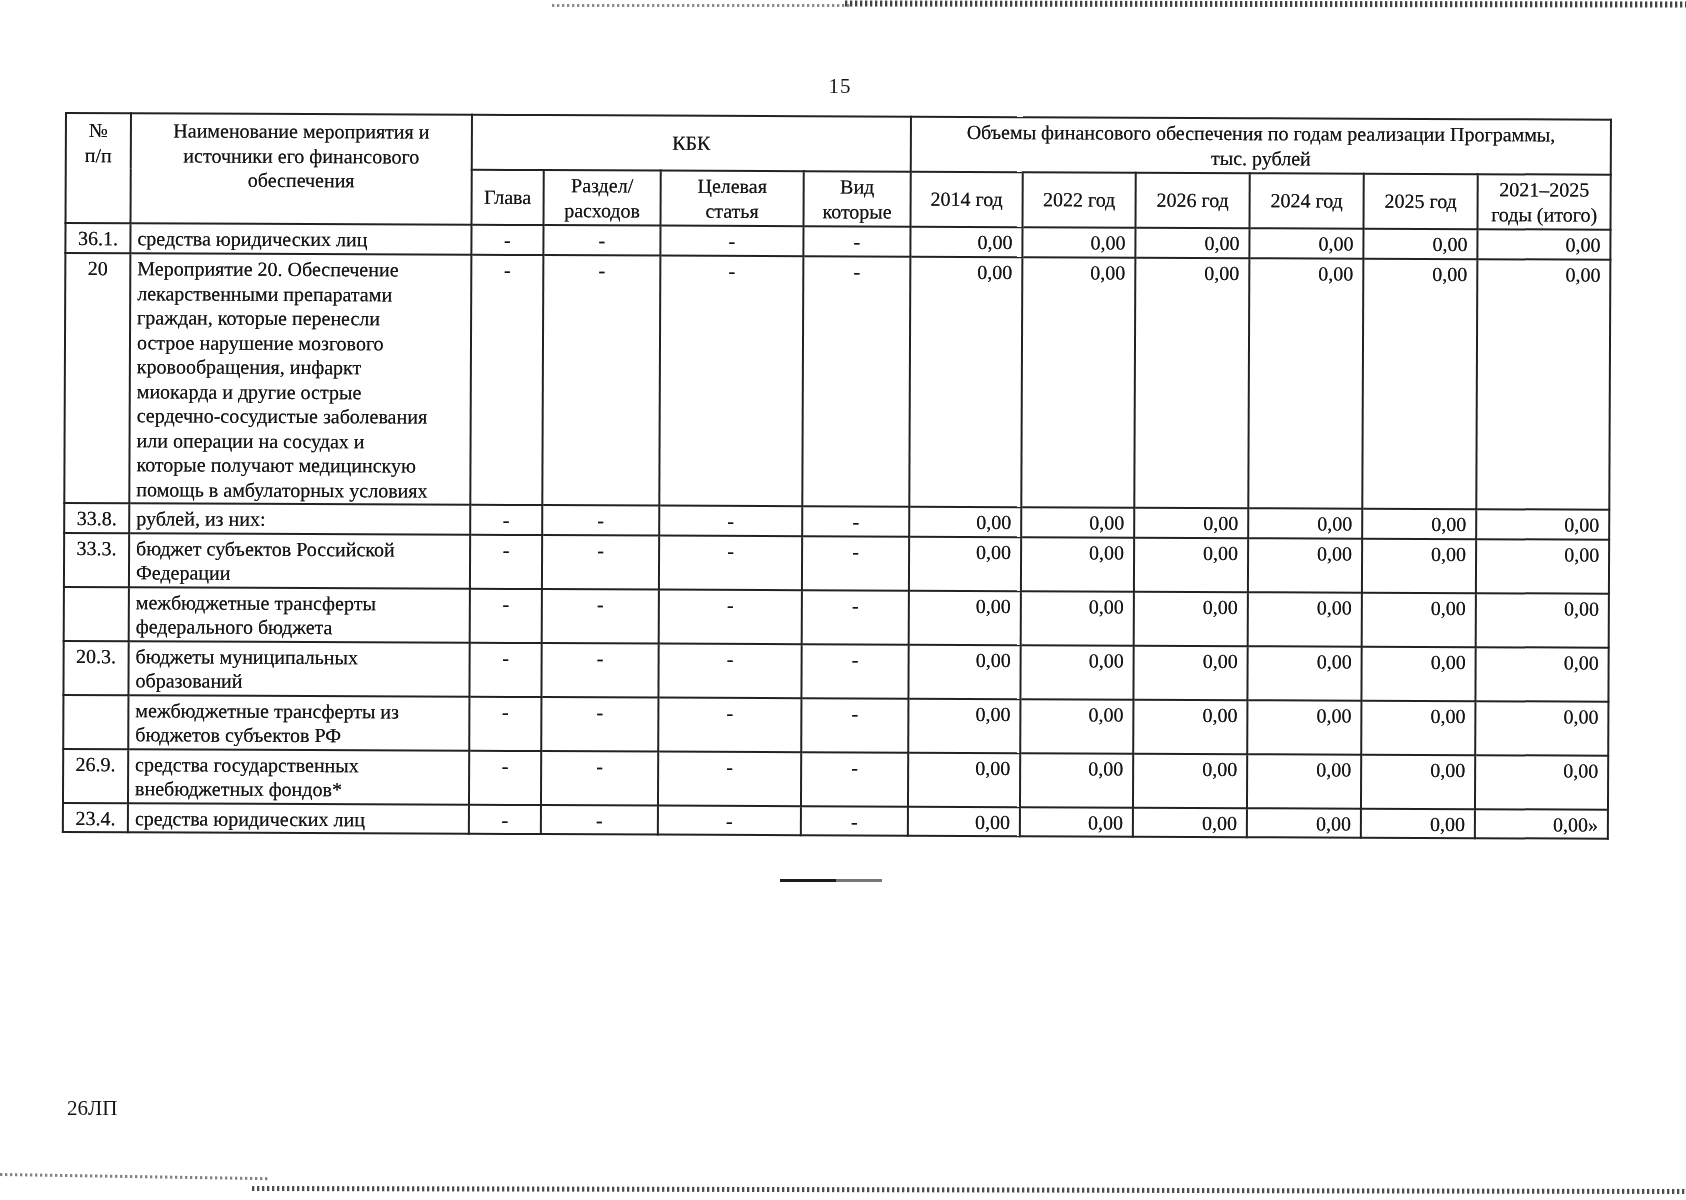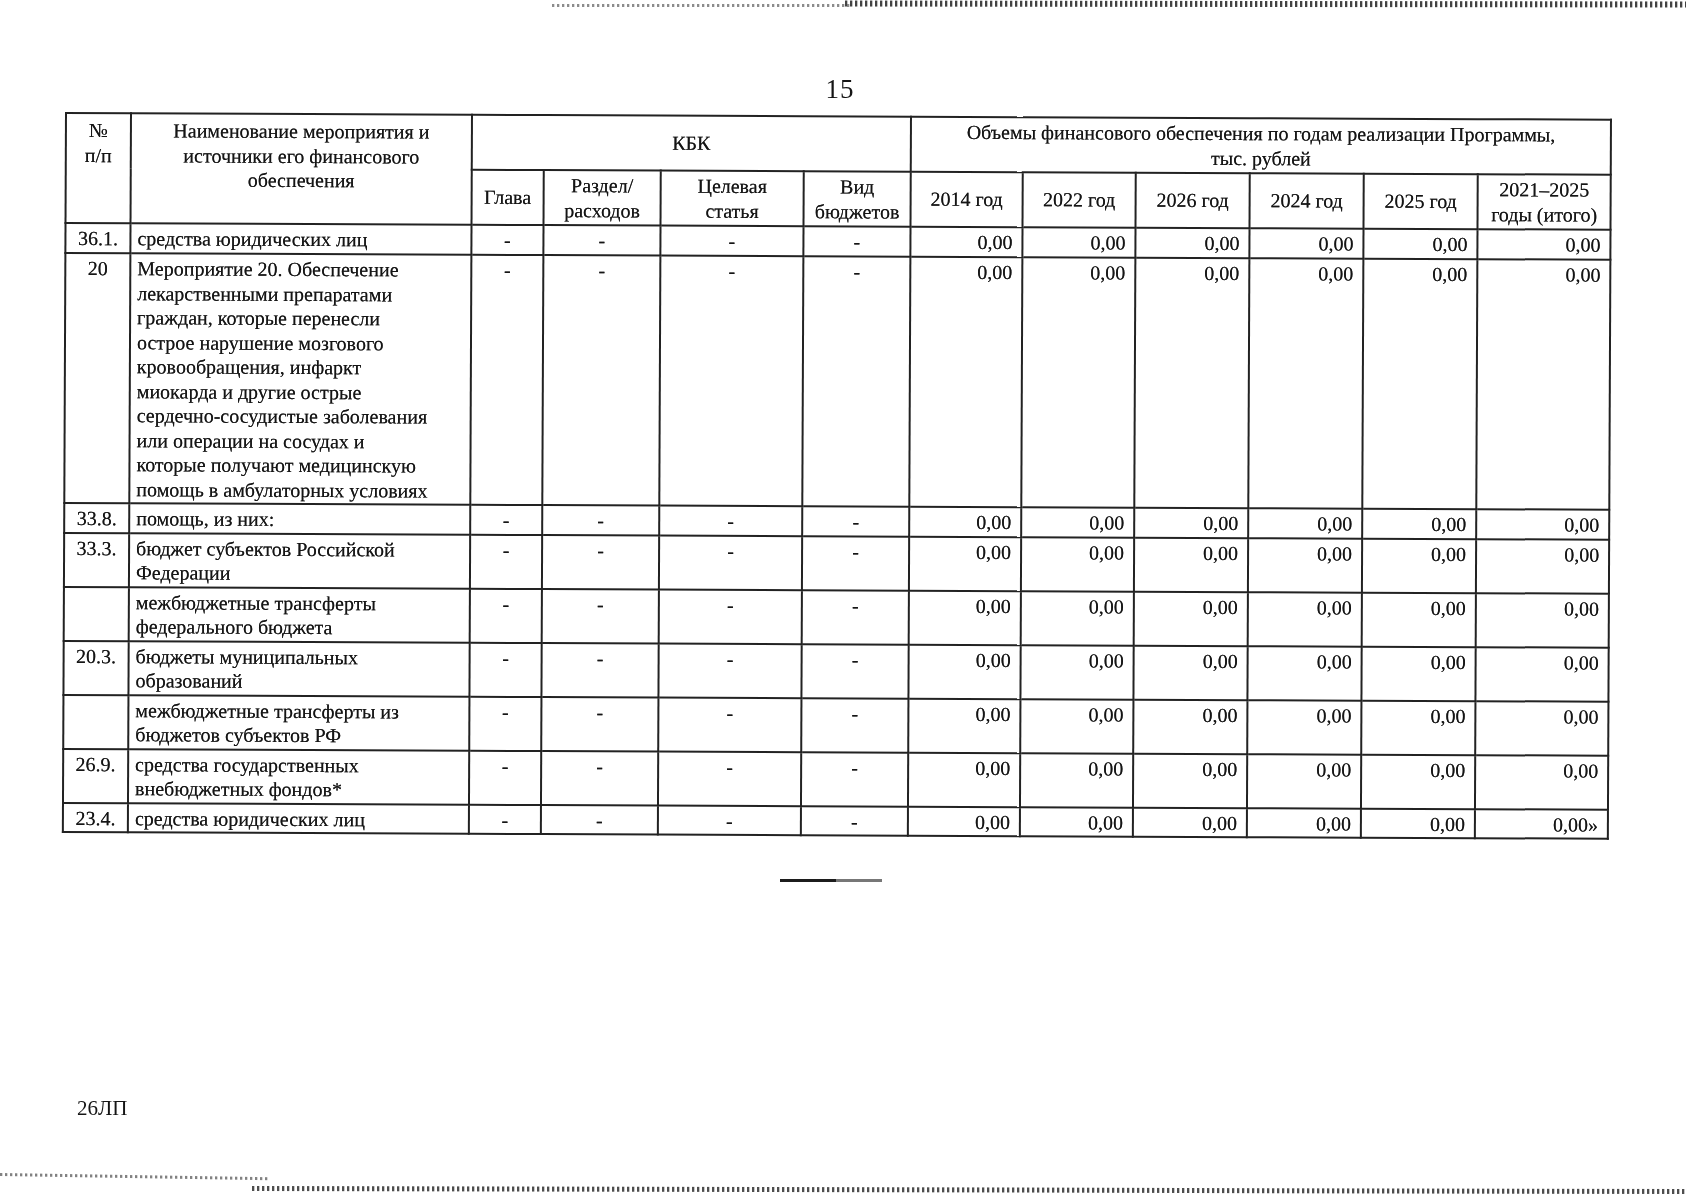--- a/index.html
+++ b/index.html
@@ -1,22 +1,22 @@
 <!DOCTYPE html>
 <html><head>
 <meta charset="utf-8">
 <style>
   html,body{margin:0;padding:0;background:#ffffff;}
   body{width:1686px;height:1200px;overflow:hidden;
        font-family:"Liberation Serif","DejaVu Serif",serif;color:#151515;}
   #page{position:relative;width:1686px;height:1200px;background:#ffffff;}
 
   .pageno{position:absolute;left:760px;top:74px;width:160px;text-align:center;
-          font-size:27px;letter-spacing:1px;}
-  .footer-code{position:absolute;left:77px;top:1096px;font-size:21px;}
+          font-size:21px;letter-spacing:1px;}
+  .footer-code{position:absolute;left:67px;top:1096px;font-size:21px;}
 
   
   .tblwrap{position:absolute;left:65px;top:112px;transform:rotate(0.25deg);
            transform-origin:0 0;}
   table{border-collapse:collapse;table-layout:fixed;width:1545px;
         font-size:20px;line-height:24.5px;}
   th,td{border:2px solid #222;overflow:hidden;
         text-shadow:0 0 0.6px rgba(0,0,0,0.75);}
   th{font-weight:normal;white-space:pre-line;text-align:center;padding:2px 2px;}
   th.top-al{vertical-align:top;padding-top:4px;}
@@ -76,21 +76,21 @@
           <th colspan="6">Объемы финансового обеспечения по годам реализации Программы,
 тыс. рублей</th>
         </tr>
         <tr style="height:53px">
           <th>Глава</th>
           <th>Раздел/
 расходов</th>
           <th>Целевая
 статья</th>
           <th>Вид
-бюджетов</th>
+которые</th>
           <th>2014 год</th>
           <th>2022 год</th>
           <th>2026 год</th>
           <th>2024 год</th>
           <th>2025 год</th>
           <th>2021–2025
 годы (итого)</th>
         </tr>
       </thead>
       <tbody>
@@ -126,21 +126,21 @@
           <td class="dash">-</td>
           <td class="val">0,00</td>
           <td class="val">0,00</td>
           <td class="val">0,00</td>
           <td class="val">0,00</td>
           <td class="val">0,00</td>
           <td class="val">0,00</td>
         </tr>
         <tr style="height:28px">
           <td class="num">33.8.</td>
-          <td class="nm">помощь, из них:</td>
+          <td class="nm">рублей, из них:</td>
           <td class="dash">-</td>
           <td class="dash">-</td>
           <td class="dash">-</td>
           <td class="dash">-</td>
           <td class="val">0,00</td>
           <td class="val">0,00</td>
           <td class="val">0,00</td>
           <td class="val">0,00</td>
           <td class="val">0,00</td>
           <td class="val">0,00</td>

